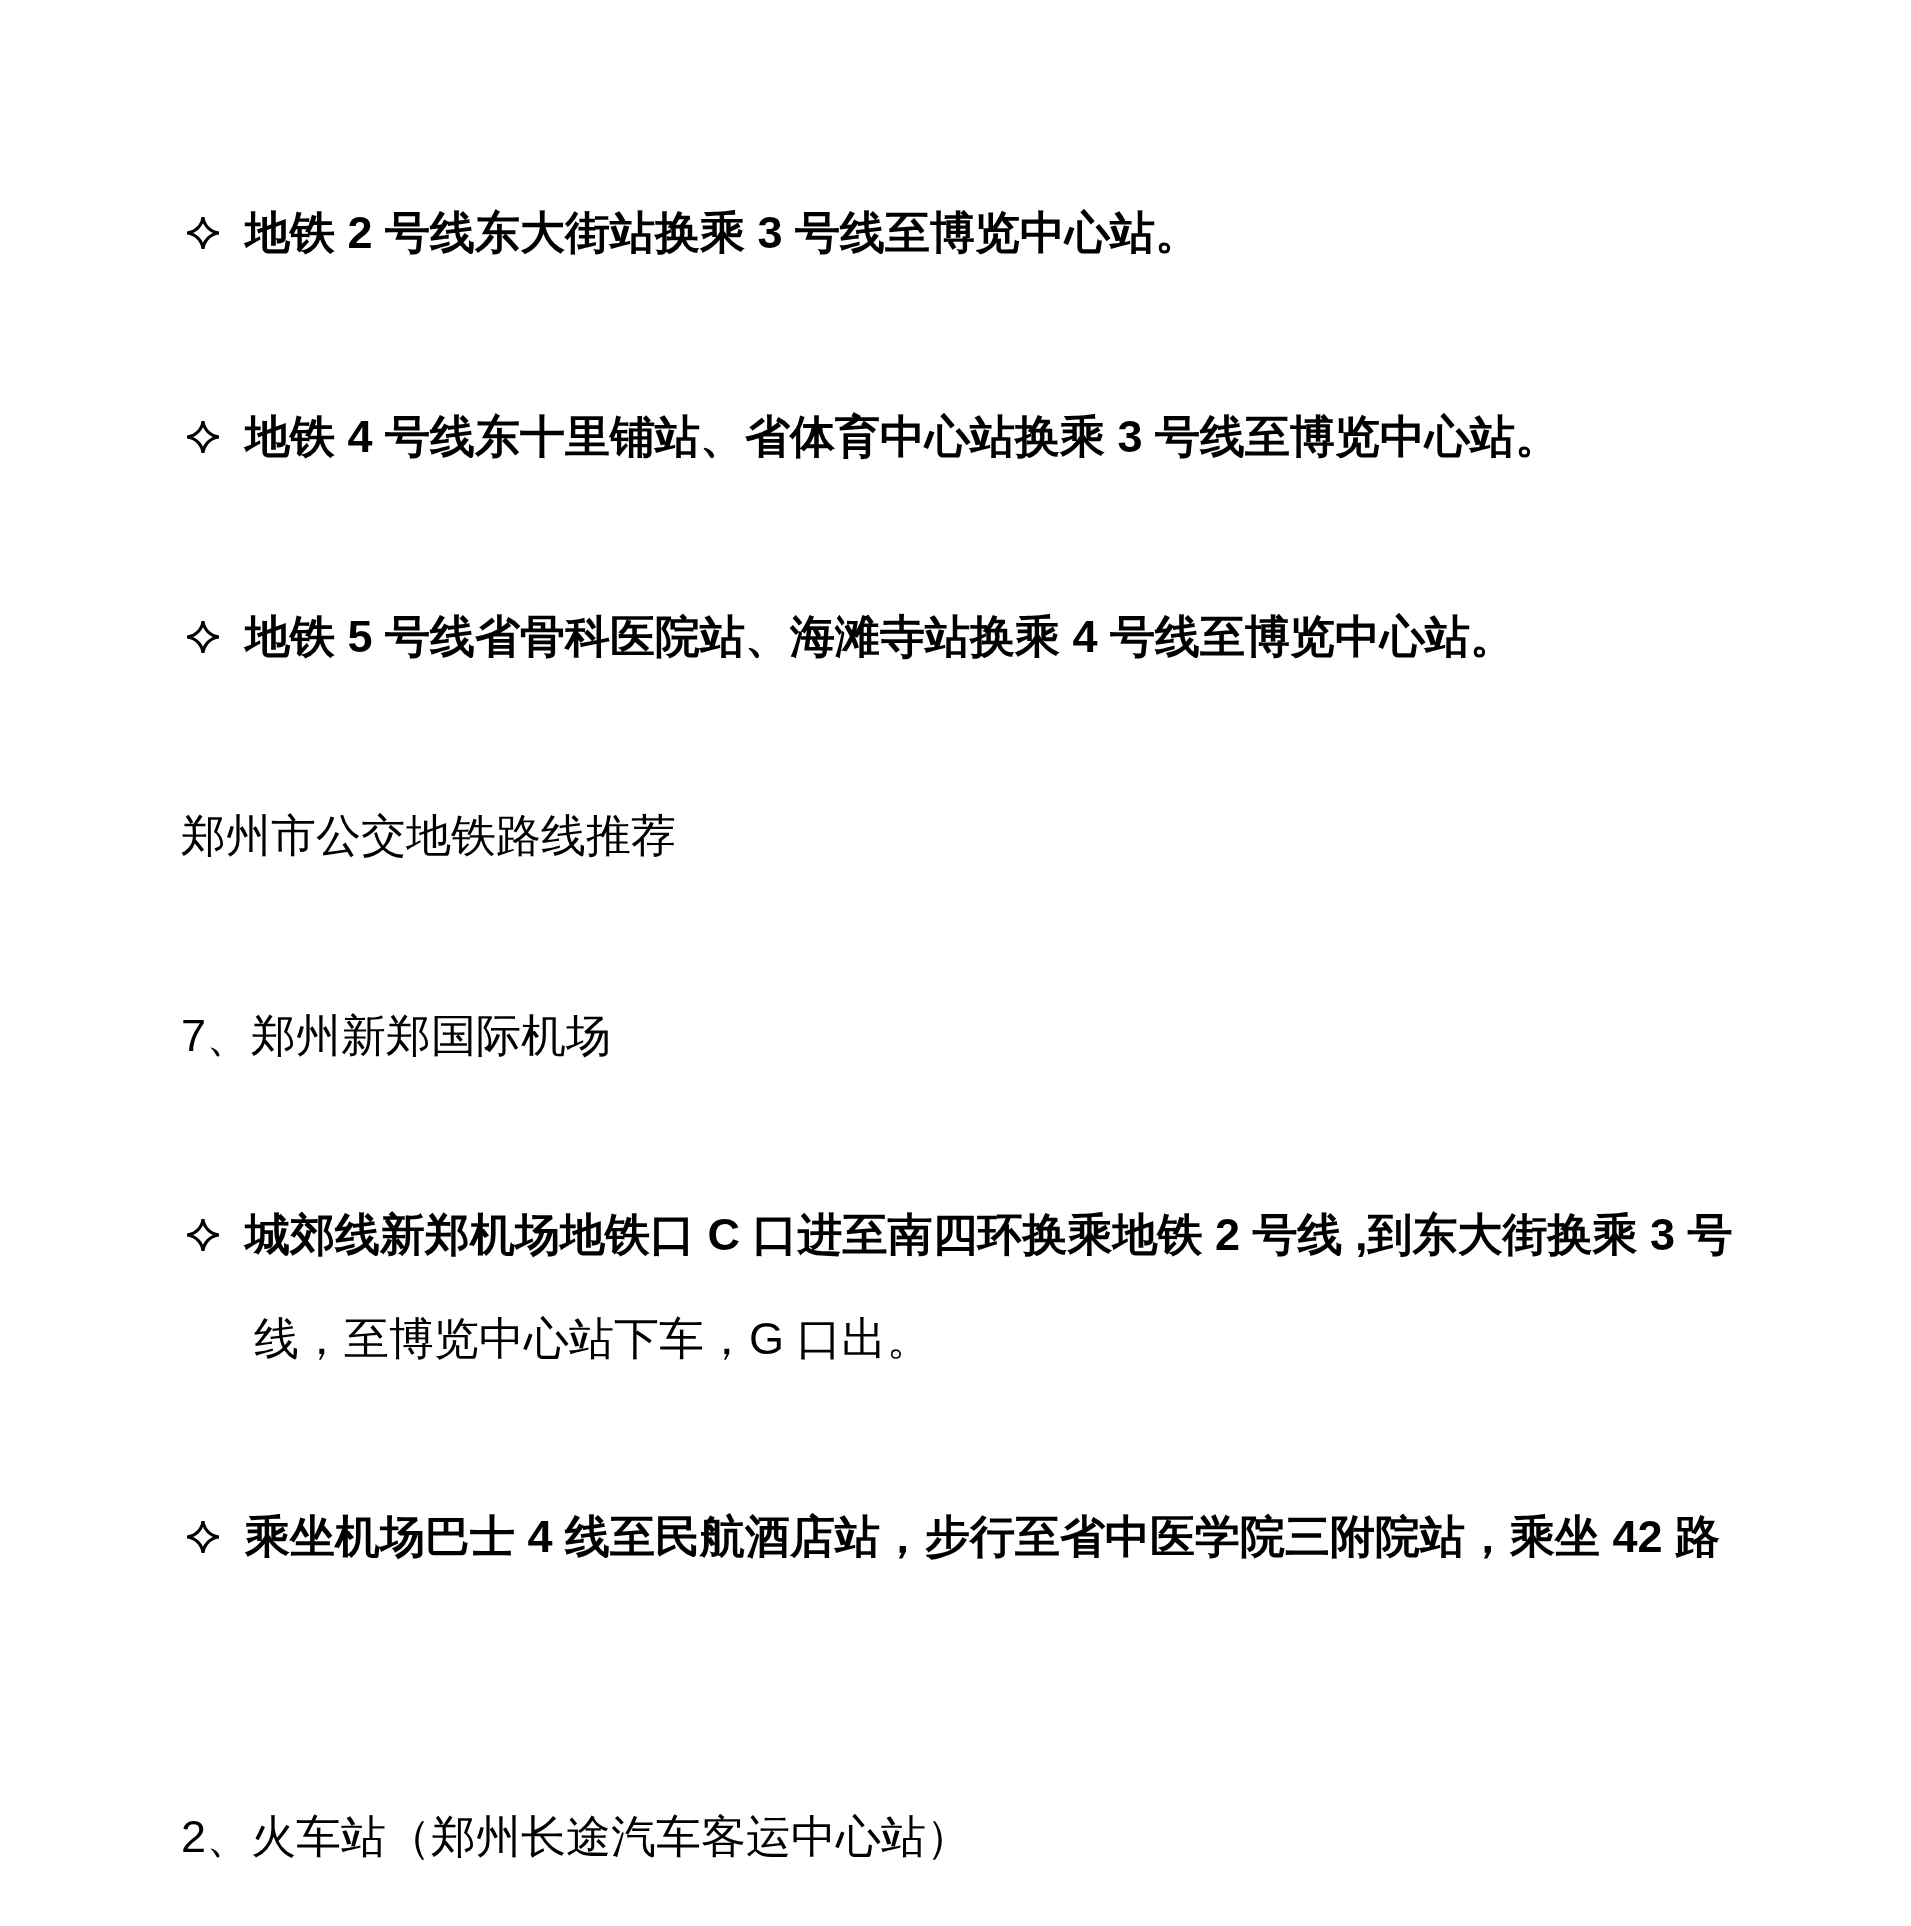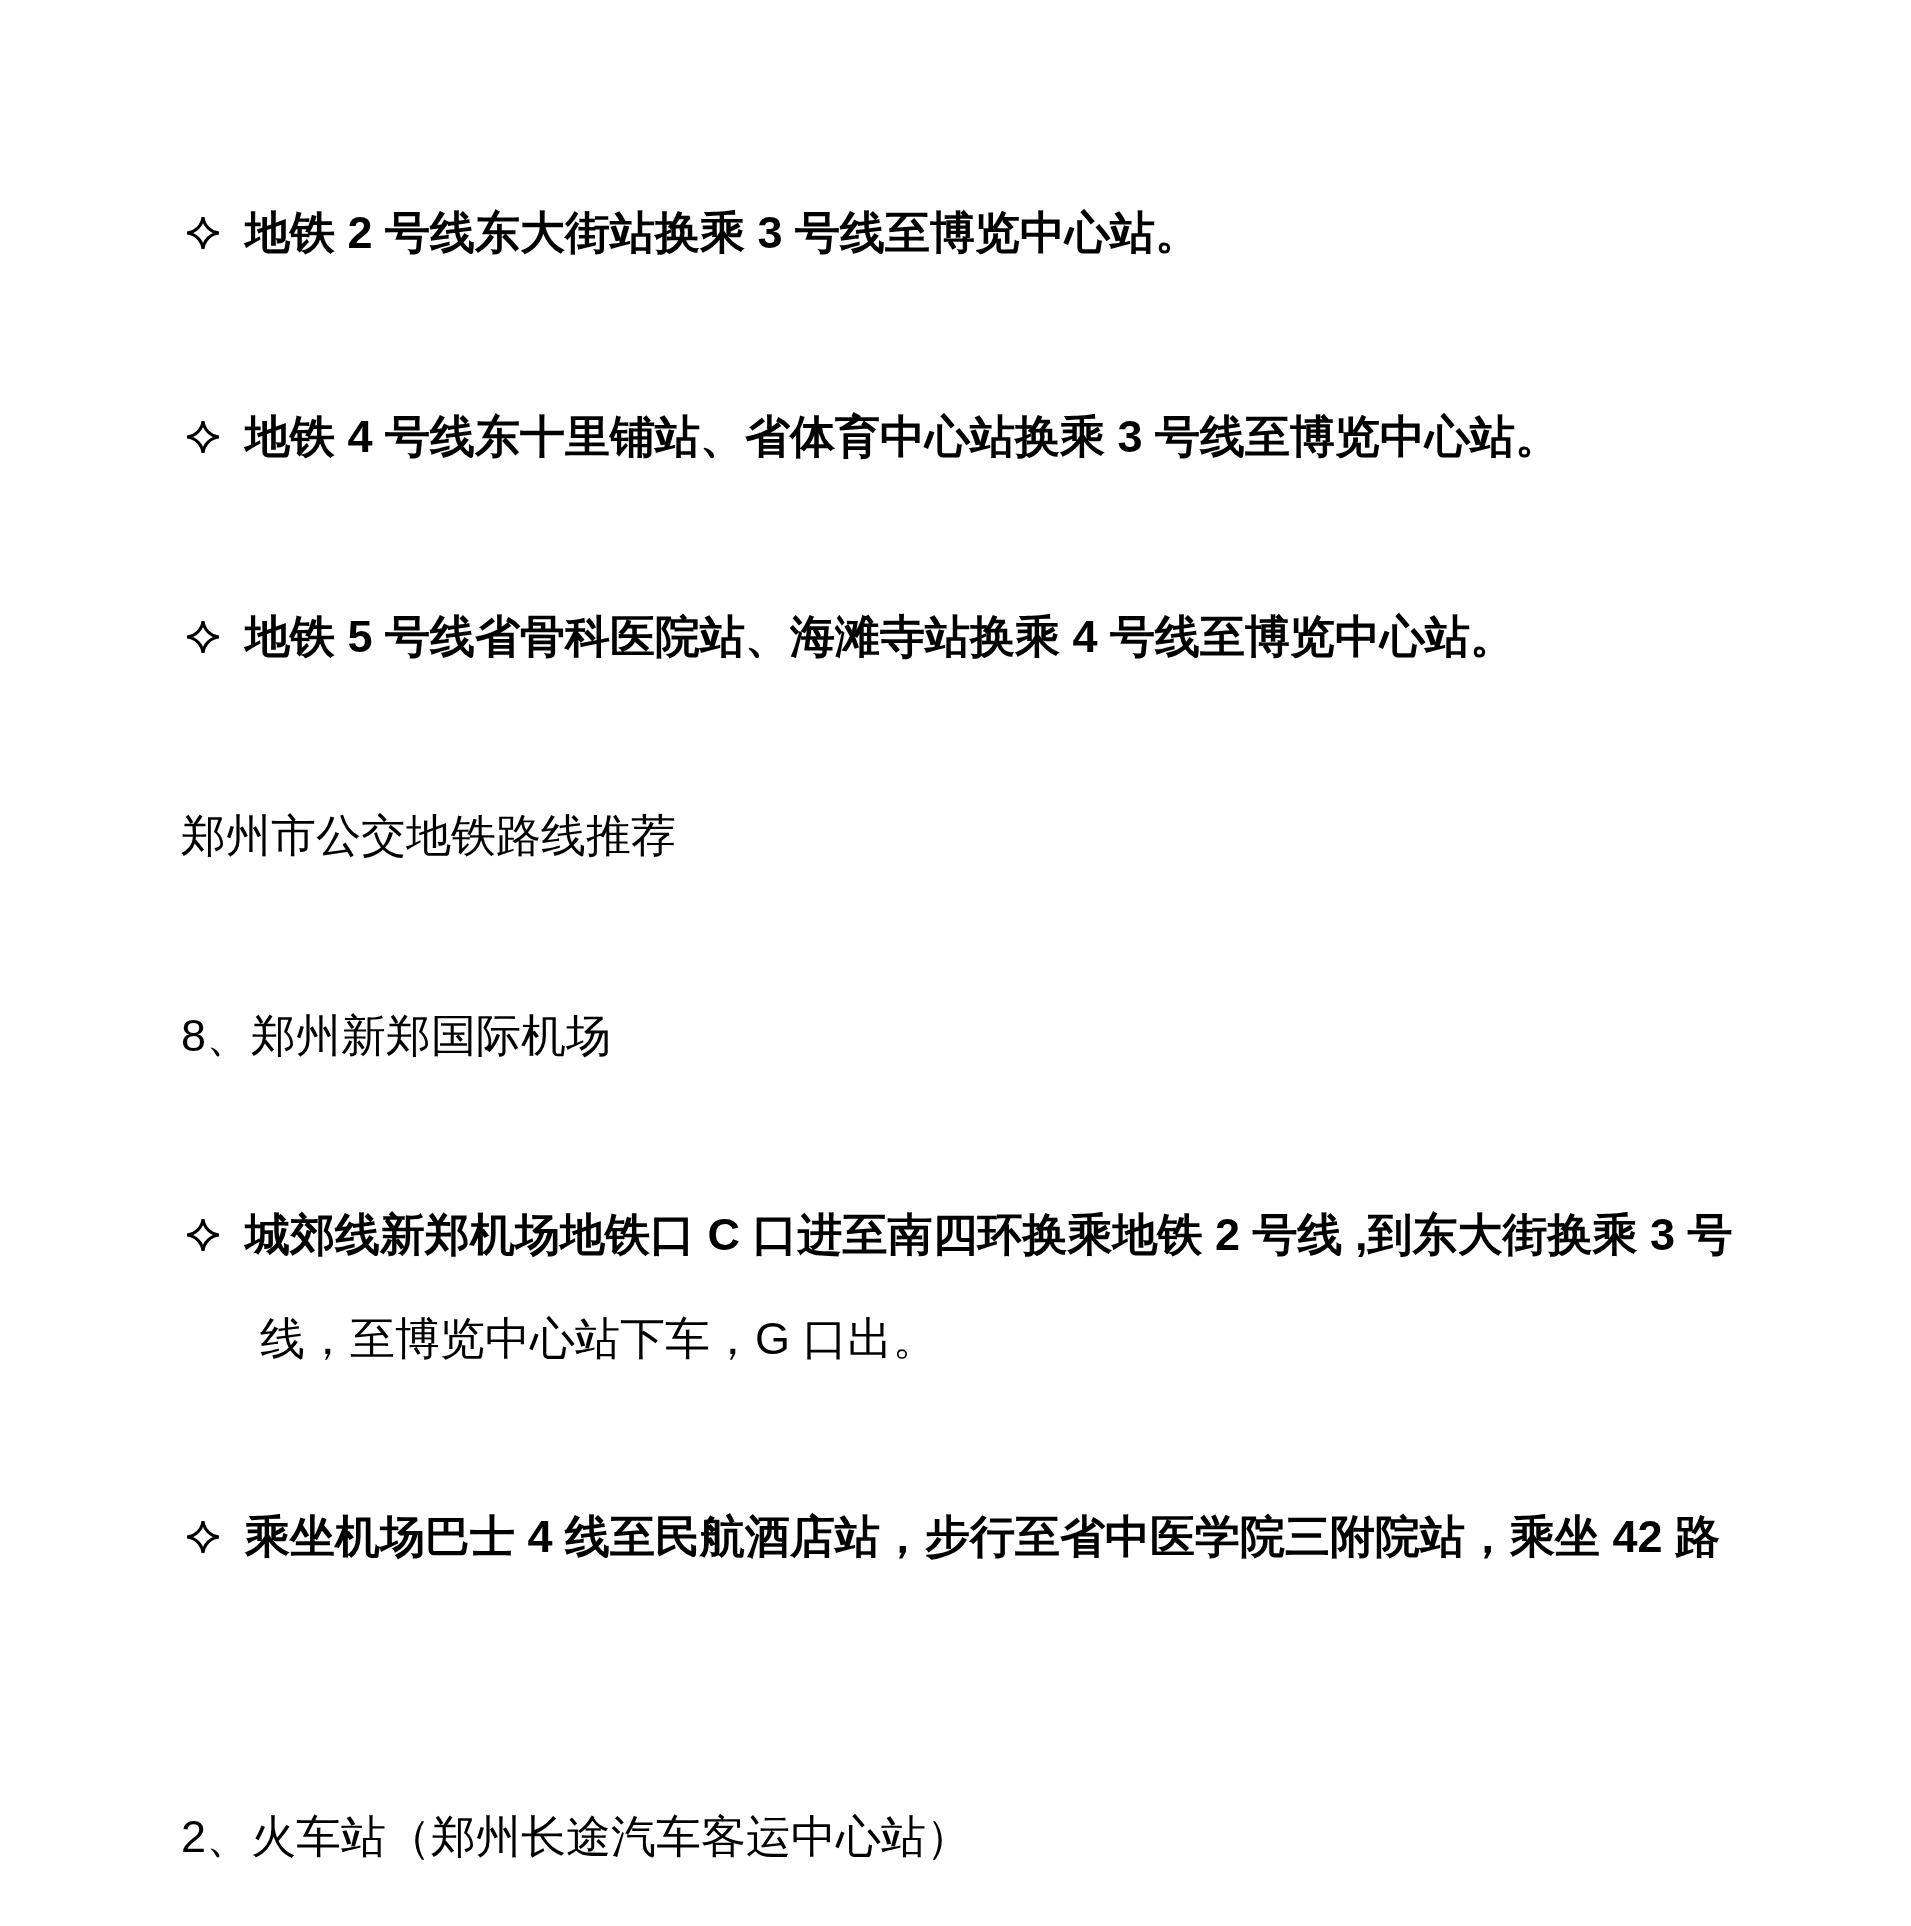--- a/index.html
+++ b/index.html
@@ -19,21 +19,21 @@
   .line {
     position: absolute;
     white-space: nowrap;
     font-size: 45px;
     line-height: 45px;
     height: 45px;
     color: #000000;
     font-weight: 400;
   }
   .bullet-line { left: 186px; font-weight: bold; }
-  .cont-line   { left: 260px; }
+  .cont-line   { left: 254px; }
   .heading-line {
     left: 181px;
     font-weight: 400;
     font-size: 45px;
   }
   .bullet-icon {
     display: inline-block;
     width: 59px;
     vertical-align: baseline;
   }
@@ -65,21 +65,21 @@
   </div>
 
   <div class="line bullet-line" style="top:614px">
     <span class="bullet-icon"><svg viewBox="0 0 88 88" xmlns="http://www.w3.org/2000/svg">
           <path d="M44 3 C 46.5 25, 63 41.5, 85 44 C 63 46.5, 46.5 63, 44 85 C 41.5 63, 25 46.5, 3 44 C 25 41.5, 41.5 25, 44 3 Z" fill="none" stroke="#000000" stroke-width="8"></path>
         </svg></span><span class="txt">地铁 5 号线省骨科医院站、海滩寺站换乘 4 号线至博览中心站。</span>
   </div>
 
   <div class="line heading-line" style="top:813px">郑州市公交地铁路线推荐</div>
 
-  <div class="line heading-line" style="top:1013px">8、郑州新郑国际机场</div>
+  <div class="line heading-line" style="top:1013px">7、郑州新郑国际机场</div>
 
   <div class="line bullet-line" style="top:1212px">
     <span class="bullet-icon"><svg viewBox="0 0 88 88" xmlns="http://www.w3.org/2000/svg">
           <path d="M44 3 C 46.5 25, 63 41.5, 85 44 C 63 46.5, 46.5 63, 44 85 C 41.5 63, 25 46.5, 3 44 C 25 41.5, 41.5 25, 44 3 Z" fill="none" stroke="#000000" stroke-width="8"></path>
         </svg></span><span class="txt">城郊线新郑机场地铁口 C 口进至南四环换乘地铁 2 号线 ,到东大街换乘 3 号</span>
   </div>
 
   <div class="line cont-line" style="top:1316px">线，至博览中心站下车，G 口出。</div>
 
   <div class="line bullet-line" style="top:1514px">

